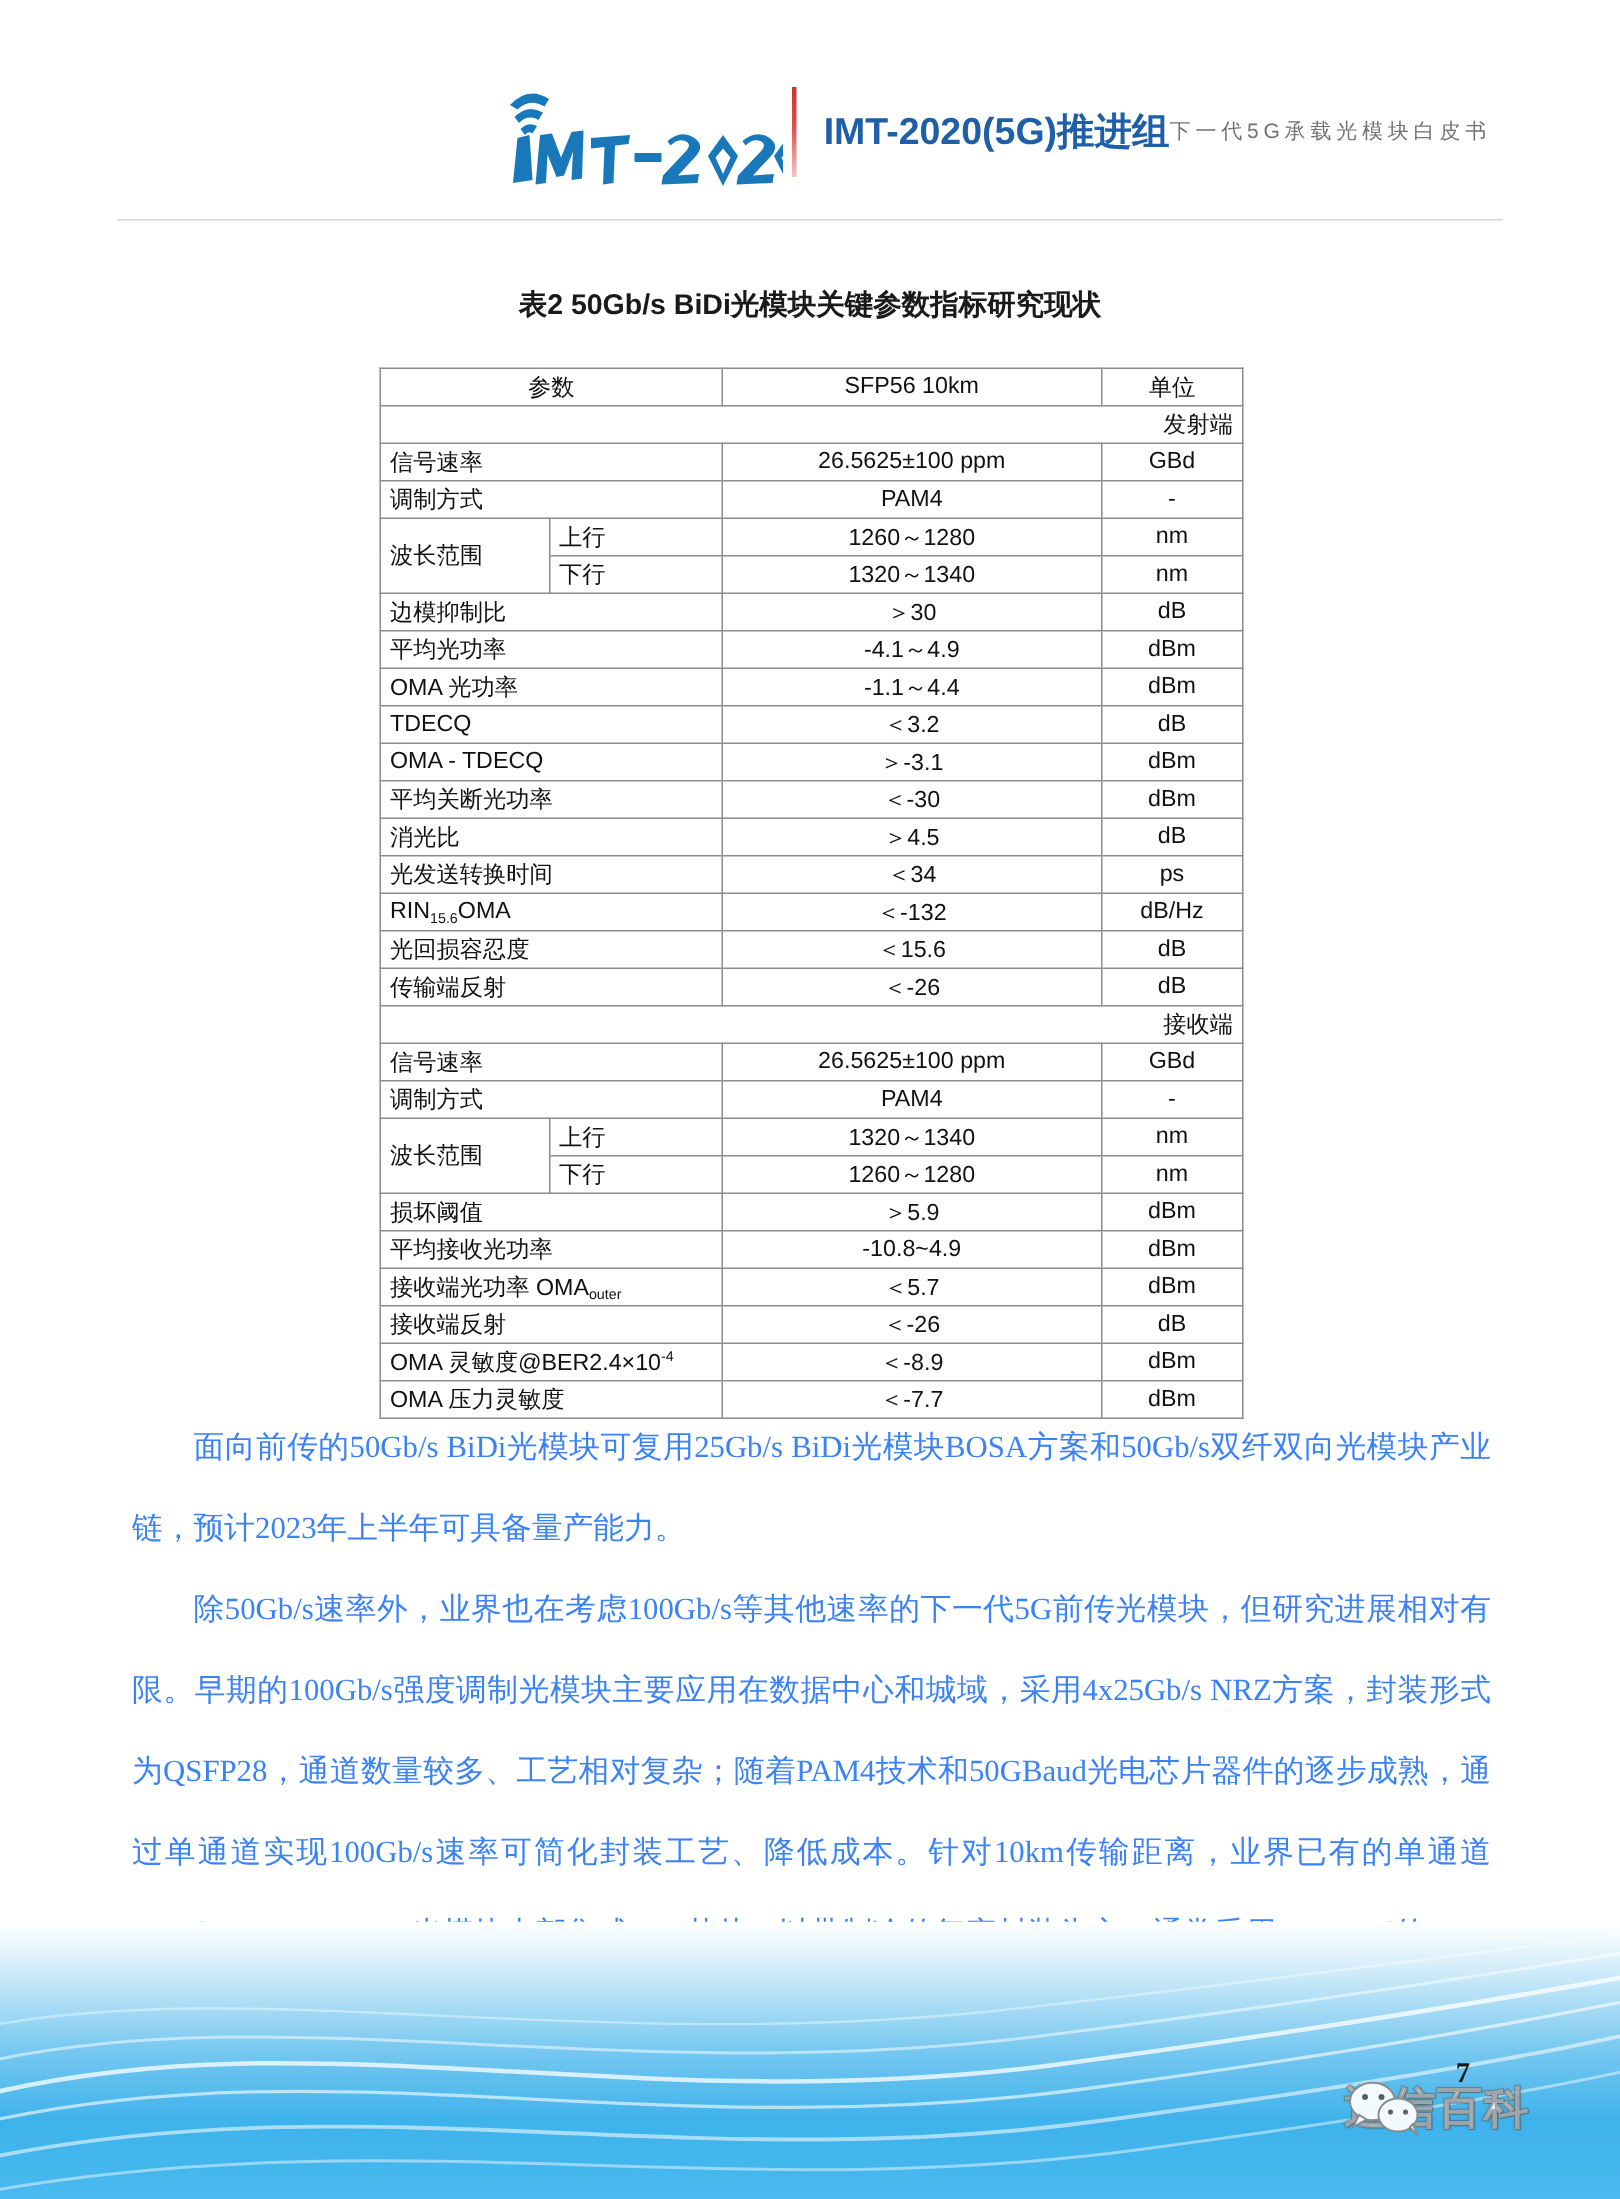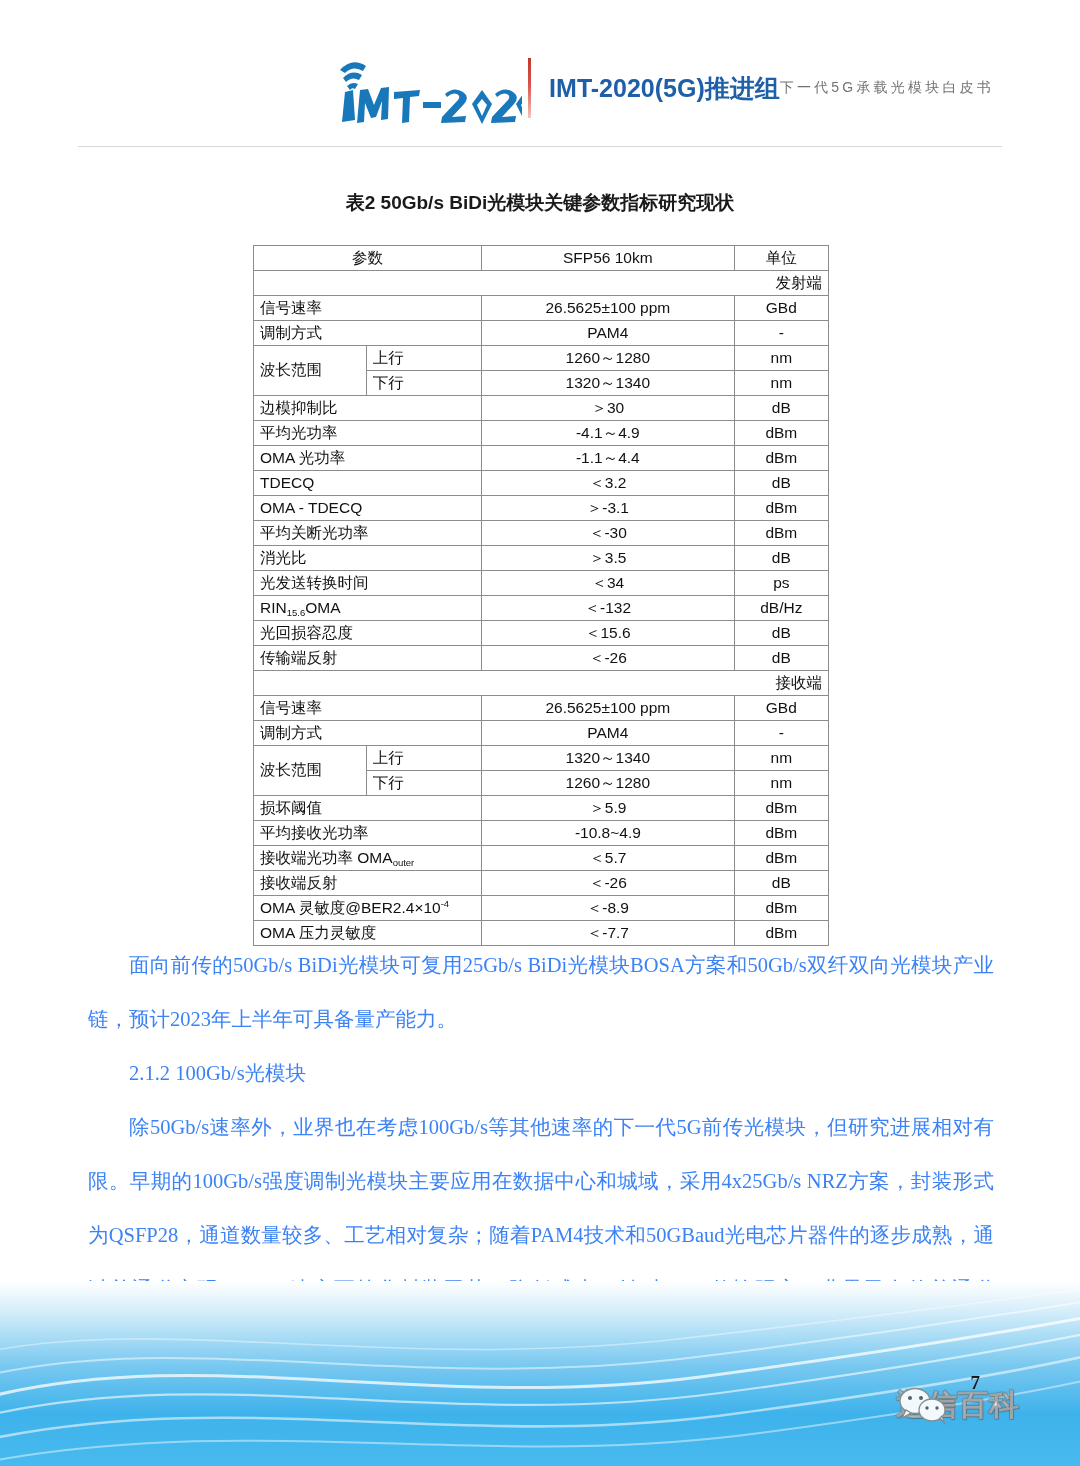--- a/index.html
+++ b/index.html
@@ -215,21 +215,21 @@
           <td class="c-val">＞-3.1</td>
           <td class="c-unit">dBm</td>
         </tr>
         <tr>
           <td colspan="2" class="pspan">平均关断光功率</td>
           <td class="c-val">＜-30</td>
           <td class="c-unit">dBm</td>
         </tr>
         <tr>
           <td colspan="2" class="pspan">消光比</td>
-          <td class="c-val">＞3.5</td>
+          <td class="c-val">＞4.5</td>
           <td class="c-unit">dB</td>
         </tr>
         <tr>
           <td colspan="2" class="pspan">光发送转换时间</td>
           <td class="c-val">＜34</td>
           <td class="c-unit">ps</td>
         </tr>
         <tr>
           <td colspan="2" class="pspan">RIN<sub>15.6</sub>OMA</td>
           <td class="c-val">＜-132</td>
@@ -298,21 +298,20 @@
           <td colspan="2" class="pspan">OMA 压力灵敏度</td>
           <td class="c-val">＜-7.7</td>
           <td class="c-unit">dBm</td>
         </tr>
       </tbody>
   </table>
 </div>
 
 <div class="body-text">
   <p>面向前传的50Gb/s  BiDi光模块可复用25Gb/s  BiDi光模块BOSA方案和50Gb/s双纤双向光模块产业链，预计2023年上半年可具备量产能力。</p>
-  <p class="sec-head">2.1.2    100Gb/s光模块</p>
   <p>除50Gb/s速率外，业界也在考虑100Gb/s等其他速率的下一代5G前传光模块，但研究进展相对有限。早期的100Gb/s强度调制光模块主要应用在数据中心和城域，采用4x25Gb/s  NRZ方案，封装形式为QSFP28，通道数量较多、工艺相对复杂；随着PAM4技术和50GBaud光电芯片器件的逐步成熟，通过单通道实现100Gb/s速率可简化封装工艺、降低成本。针对10km传输距离，业界已有的单通道100Gb/s  QSFP28  LR1光模块内部集成DSP芯片，以带制冷的气密封装为主，通常采用50GBaud的EML激光器和PIN探测器，光迅、旭创、德科立、易飞扬、华工正源等厂商均已推出100Gb/s  QSFP28  LR1光模块产品。但整体来看，目前业界对面向下一代5G前传的100Gb/s光模块技术方案选择和具体参数指标</p>
 </div>
 
 <div class="footer">
   <div class="bg"></div>
   <svg width="1080" height="185" viewBox="0 0 1080 185">
     <g fill="none" stroke="#ffffff" stroke-opacity="0.75">
       <path d="M-20,118 C200,60 420,132 700,96 C880,72 1000,52 1100,34" stroke-width="3"></path>
       <path d="M-20,136 C220,80 430,150 720,112 C900,88 1010,68 1100,50" stroke-width="2.2" stroke-opacity="0.6"></path>
       <path d="M-20,96 C180,48 400,110 680,78 C860,56 990,36 1100,18" stroke-width="2" stroke-opacity="0.5"></path>

